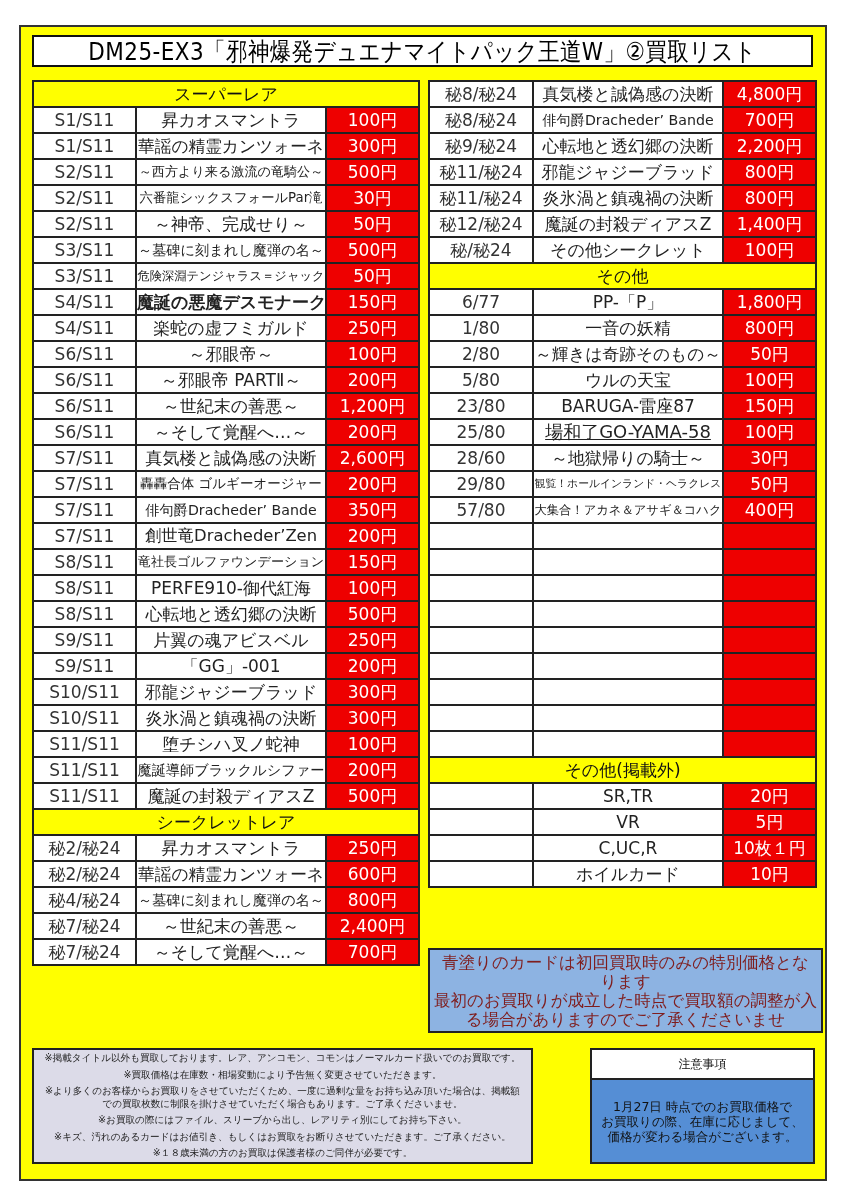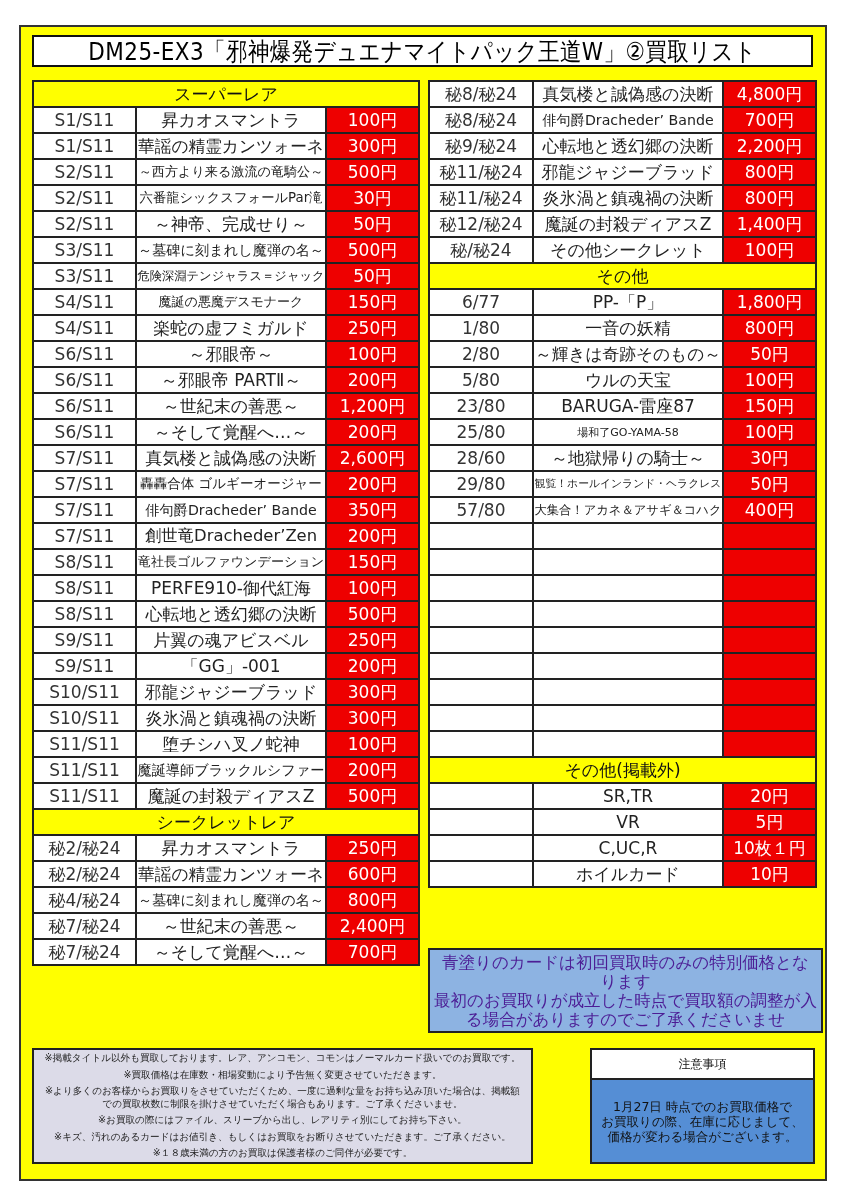--- a/index.html
+++ b/index.html
@@ -30,21 +30,21 @@
   #left-table { left: 32px; top: 80px; width: 386px; padding-left: 36px; }
   #right-table { left: 428px; top: 80px; width: 387px; }
   td.sec-header { background: #ffff00; font-size: 17px; color: #111; }
   td.no-cell { font-size: 17px; color: #333; background: #fff; }
   td.name-cell { color: #222; background: #fff; }
   td.price-cell { background: #ee0000; color: #fff; font-size: 17px; }
   .blue-note {
     position: absolute; left: 428px; top: 948px; width: 383px; height: 81px;
     background: #8db3e2; border: 2px solid #222;
     display: flex; flex-direction: column; justify-content: center; align-items: center;
-    font-size: 16.5px; line-height: 19px; text-align: center; color: #4c1d95; padding: 0 4px; box-sizing: content-box;
+    font-size: 16.5px; line-height: 19px; text-align: center; color: #7f1d1d; padding: 0 4px; box-sizing: content-box;
   }
   .blue-note p { margin: 0; }
   .footer-notes {
     position: absolute; left: 32px; top: 1048px; width: 497px; height: 112px;
     background: #dcdbe8; border: 2px solid #222;
     display: flex; flex-direction: column; justify-content: center; align-items: center;
     font-size: 9.6px; line-height: 12.6px; text-align: center; color: #222;
   }
   .footer-notes p { margin: 2px; padding: 0 6px; }
   .notice-box {
@@ -110,21 +110,21 @@
         <td class="name-cell" style="font-size: 14.2px;">～墓碑に刻まれし魔弾の名～</td>
         <td class="price-cell">500円</td>
       </tr>
       <tr>
         <td class="no-cell">S3/S11</td>
         <td class="name-cell" style="font-size: 12.3px;">危険深淵テンジャラス＝ジャック</td>
         <td class="price-cell">50円</td>
       </tr>
       <tr>
         <td class="no-cell">S4/S11</td>
-        <td class="name-cell" style="font-size: 13px;">魔誕の悪魔デスモナーク</td>
+        <td class="name-cell" style="font-size: 17px; font-weight: bold;">魔誕の悪魔デスモナーク</td>
         <td class="price-cell">150円</td>
       </tr>
       <tr>
         <td class="no-cell">S4/S11</td>
         <td class="name-cell" style="font-size: 17px;">楽蛇の虚フミガルド</td>
         <td class="price-cell">250円</td>
       </tr>
       <tr>
         <td class="no-cell">S6/S11</td>
         <td class="name-cell" style="font-size: 17px;">～邪眼帝～</td>
@@ -311,21 +311,21 @@
         <td class="name-cell" style="font-size: 17px;">ウルの天宝</td>
         <td class="price-cell">100円</td>
       </tr>
       <tr>
         <td class="no-cell">23/80</td>
         <td class="name-cell" style="font-size: 17px;">BARUGA-雷座87</td>
         <td class="price-cell">150円</td>
       </tr>
       <tr>
         <td class="no-cell">25/80</td>
-        <td class="name-cell" style="font-size: 11px;">場和了GO-YAMA-58</td>
+        <td class="name-cell" style="font-size: 18px; text-decoration: underline;">場和了GO-YAMA-58</td>
         <td class="price-cell">100円</td>
       </tr>
       <tr>
         <td class="no-cell">28/60</td>
         <td class="name-cell" style="font-size: 17px;">～地獄帰りの騎士～</td>
         <td class="price-cell">30円</td>
       </tr>
       <tr>
         <td class="no-cell">29/80</td>
         <td class="name-cell" style="font-size: 10.8px;">観覧！ホールインランド・ヘラクレス</td>

